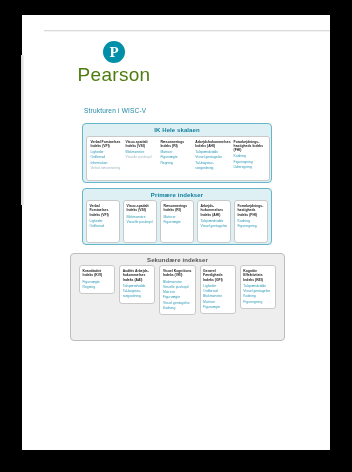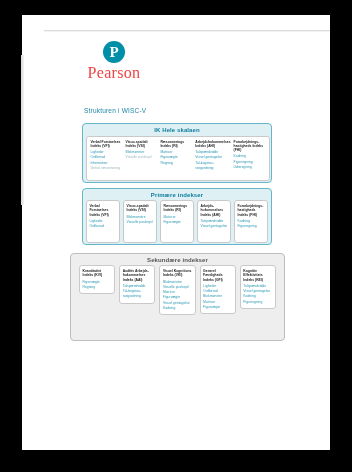--- a/index.html
+++ b/index.html
@@ -13,22 +13,22 @@
   #topshade{position:absolute;left:22px;top:15px;width:308px;height:2px;
             background:linear-gradient(to bottom,#cfcfcf,#ffffff);}
 
   
   .logo-wrap{position:absolute;left:52px;top:26px;width:80px;text-align:center;}
   .logo-mark{width:22px;height:22px;border-radius:50%;background:#008fa8;
              margin:0 auto;position:relative;}
   .logo-mark .p{position:absolute;left:0;top:0;width:22px;height:22px;
                 line-height:22px;color:#fff;font-family:"Liberation Serif",serif;
                 font-size:15px;font-weight:bold;}
-  .logo-word{font-family:Liberation Serif, serif;font-size:16px;
-             letter-spacing:.3px;color:#ef4444;margin-top:1px;}
+  .logo-word{font-family:Liberation Sans, sans-serif;font-size:19px;
+             letter-spacing:.3px;color:#4d7c0f;margin-top:1px;}
 
   
   #doc-title{position:absolute;left:62px;top:92px;font-size:6.5px;
              color:#1f87a6;letter-spacing:.2px;}
 
   
   .panel{position:absolute;box-sizing:border-box;border-radius:4px;}
   .panel-title{text-align:center;font-size:6px;font-weight:bold;
                letter-spacing:.1px;padding-top:2.5px;padding-bottom:2px;}
   .panel.blue{background:#dff0f4;border:1px solid #64b6c8;}

